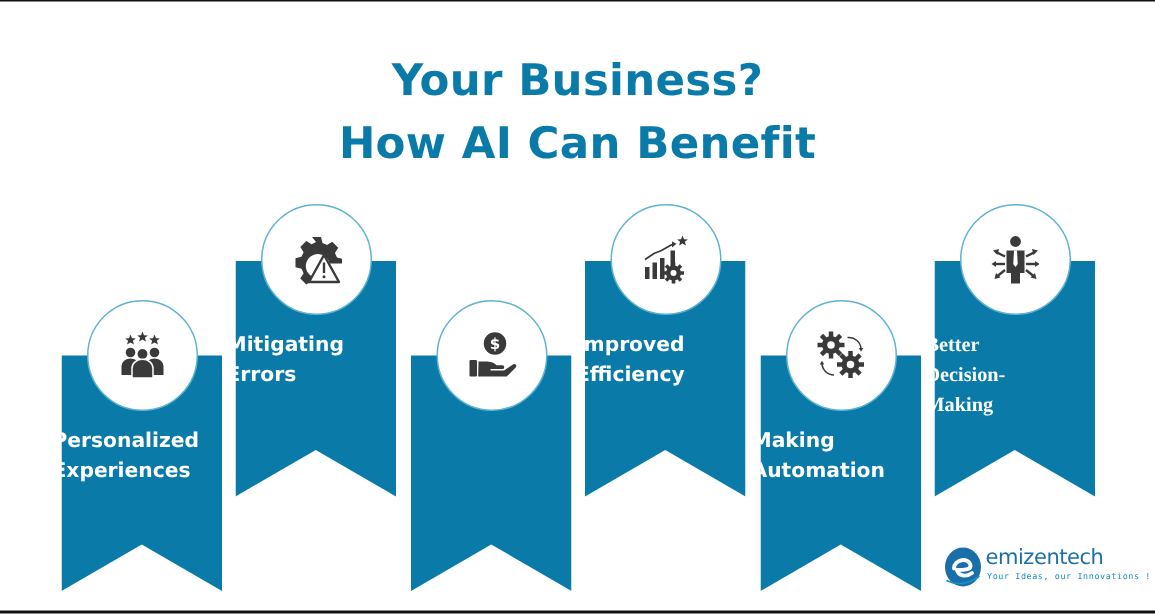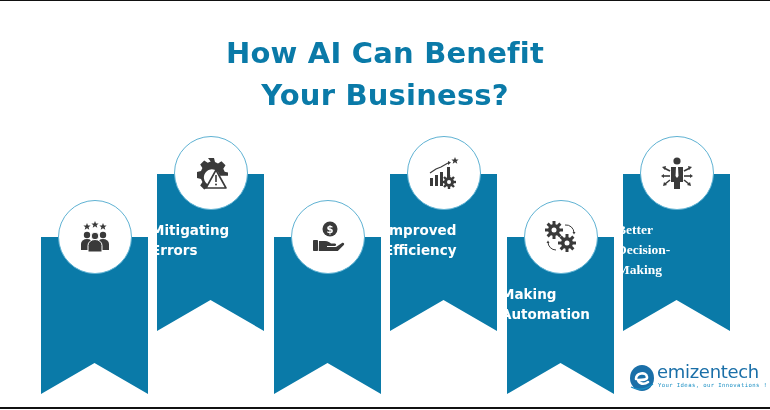--- a/index.html
+++ b/index.html
@@ -24,55 +24,59 @@
     }
     .circle svg { width: 34px; height: 34px; }
     .label {
       position: absolute; left: -6px; width: 119px; text-align: left;
       color: #ffffff; font-weight: bold; font-size: 13.5px; line-height: 20px;
     }
     .logo { position: absolute; left: 628px; top: 361px; width: 140px; height: 36px; }
     .logo .mark { position: absolute; left: 0; top: 2px; }
     .logo .brand {
       position: absolute; left: 29px; top: 1px; color: #1a6fa8;
-      font-family: "DejaVu Sans", sans-serif; font-size: 18px; letter-spacing: -0.3px; line-height: 20px;
+      font-family: "DejaVu Sans", sans-serif; font-size: 14px; letter-spacing: -0.3px; line-height: 20px;
     }
     .logo .tagline {
       position: absolute; left: 30px; top: 21px; color: #1a8fc4;
       font-family: "DejaVu Sans Mono", monospace; font-size: 5.6px; letter-spacing: 0.4px; white-space: nowrap;
     }
   </style>
 </head>
 <body>
 
 <div class="top-rule"></div>
 
 <div class="title">
+  <div>Your Business?</div>
   <div>How AI Can Benefit</div>
-  <div>Your Business?</div>
 </div>
 
 <div class="ribbon" style="left:41px; top:200px; height:195px;">
   <svg class="band" width="107" height="195" viewBox="0 0 107 195">
     <polygon points="0,37 107,37 107,194 53.5,163 0,194" fill="#0a7aa8"></polygon>
   </svg>
   <div class="circle" style="top:0px;">
     <svg viewBox="0 0 34 34">
       <g fill="#3a3a3a">
         <polygon points="9,3 10,5.5 12.6,5.6 10.6,7.2 11.3,9.7 9,8.3 6.7,9.7 7.4,7.2 5.4,5.6 8,5.5"></polygon>
         <polygon points="17,1 18,3.5 20.6,3.6 18.6,5.2 19.3,7.7 17,6.3 14.7,7.7 15.4,5.2 13.4,3.6 16,3.5"></polygon>
         <polygon points="25,3 26,5.5 28.6,5.6 26.6,7.2 27.3,9.7 25,8.3 22.7,9.7 23.4,7.2 21.4,5.6 24,5.5"></polygon>
         <circle cx="9" cy="15" r="3.2"></circle>
           <circle cx="25" cy="15" r="3.2"></circle>
         <path d="M3,30 v-6 a6,5 0 0 1 12,0 v6 z"></path>
         <path d="M19,30 v-6 a6,5 0 0 1 12,0 v6 z"></path>
         <circle cx="17" cy="16" r="3.8" stroke="#fff" stroke-width="1"></circle>
         <path d="M10,32 v-6.5 a7,6 0 0 1 14,0 v6.5 z" stroke="#fff" stroke-width="1"></path>
       </g>
     </svg>
+  </div>
+  <div class="label" style="top:84px;">
+    <div>Personalized</div>
+    <div>Experiences</div>
   </div>
 </div>
 
 <div class="ribbon" style="left:157px; top:136px; height:196px;">
   <svg class="band" width="107" height="196" viewBox="0 0 107 196">
     <polygon points="0,38 107,38 107,195 53.5,164 0,195" fill="#0a7aa8"></polygon>
   </svg>
   <div class="circle" style="top:0px;">
     <svg viewBox="0 0 34 34">
       <g fill="#3a3a3a">

